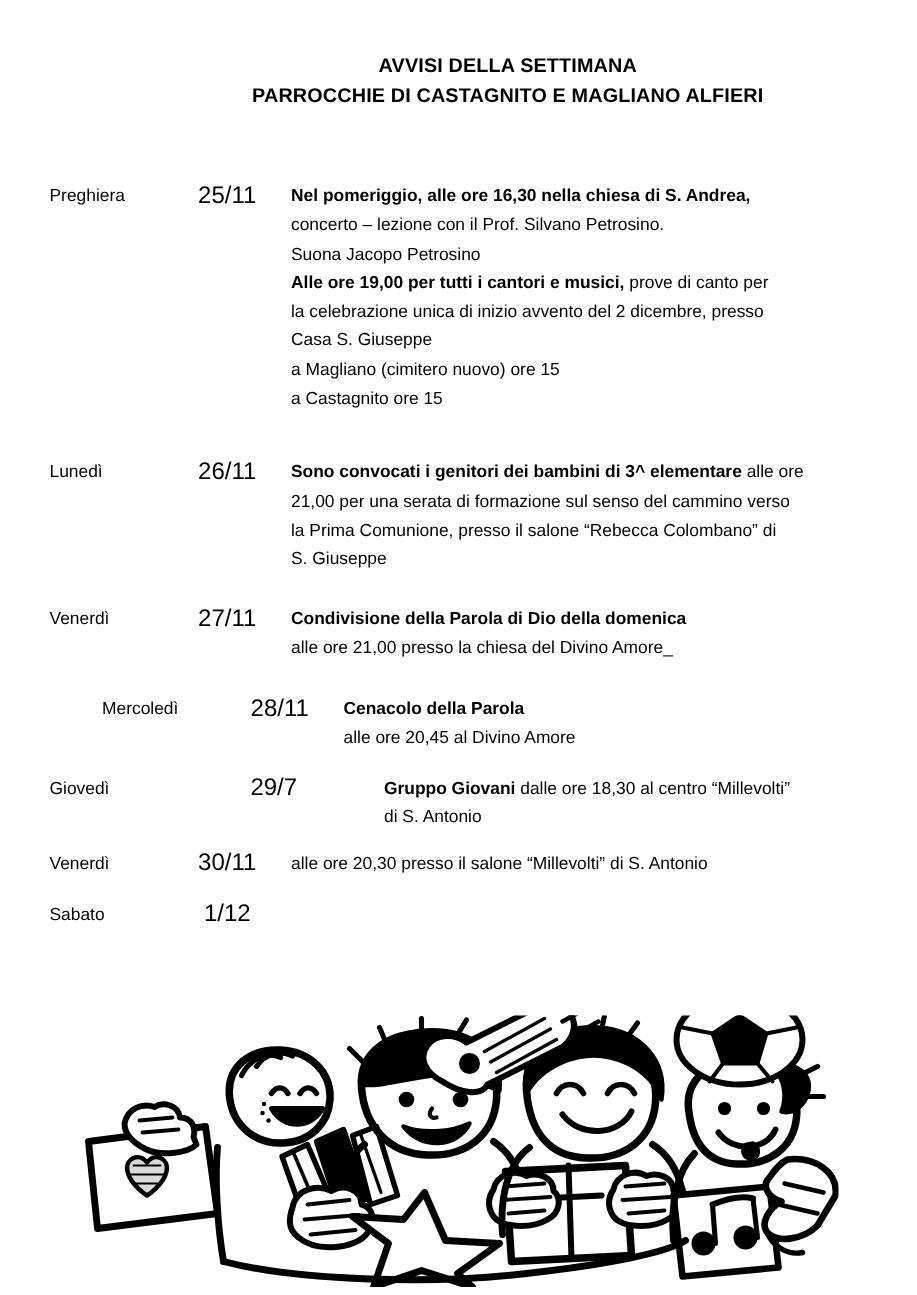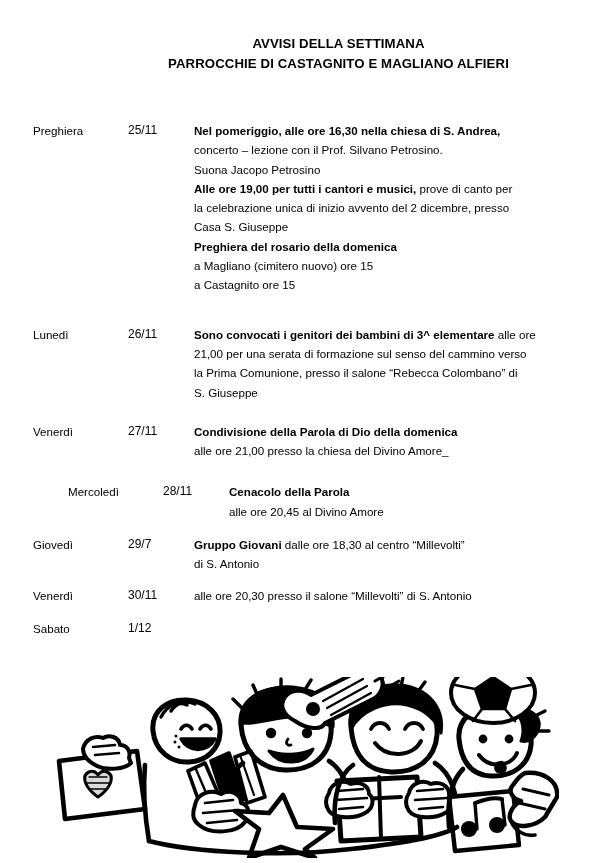--- a/index.html
+++ b/index.html
@@ -50,23 +50,23 @@
     margin-left: 33px;
     flex: 0 0 95px;
     font-size: 11.6px;
     line-height: 19.3px;
     text-align: left;
     white-space: nowrap;
   }
   .day-date {
     width: 47px;
     flex: 0 0 47px;
-    font-size: 12px;
+    font-size: 16px;
     line-height: 19.3px;
-    text-align: left;
+    text-align: center;
     white-space: nowrap;
   }
   .day-body {
     margin-left: 19px;
     flex: 1 1 auto;
     padding-right: 28px;
   }
   .body-line {
     font-size: 11.6px;
     line-height: 19.3px;
@@ -102,21 +102,20 @@
     <div class="day-row">
       <div class="day-name">Preghiera</div>
       <div class="day-date">25/11</div>
       <div class="day-body">
         <div class="body-line"><b>Nel pomeriggio, alle ore 16,30 nella chiesa di S. Andrea,</b></div>
         <div class="body-line"><span>concerto – lezione con il Prof. Silvano Petrosino.</span></div>
         <div class="body-line"><span>Suona Jacopo Petrosino</span></div>
         <div class="body-line"><b>Alle ore 19,00 per tutti i cantori e musici,</b><span> prove di canto per</span></div>
         <div class="body-line"><span>la celebrazione unica di inizio avvento del 2 dicembre, presso</span></div>
         <div class="body-line"><span>Casa S. Giuseppe</span></div>
-        <div class="body-line"><b>Preghiera del rosario della domenica</b></div>
         <div class="body-line"><span>a Magliano (cimitero nuovo) ore 15</span></div>
         <div class="body-line"><span>a Castagnito ore 15</span></div>
       </div>
     </div>
     <div class="day-row" style="margin-top: 30px;">
       <div class="day-name">Lunedì</div>
       <div class="day-date">26/11</div>
       <div class="day-body">
         <div class="body-line"><b>Sono convocati i genitori dei bambini di 3^ elementare</b><span> alle ore</span></div>
         <div class="body-line"><span>21,00 per una serata di formazione sul senso del cammino verso</span></div>
@@ -133,21 +132,21 @@
       </div>
     </div>
     <div class="day-row" style="margin-top: 22px; padding-left: 35px;">
       <div class="day-name">Mercoledì</div>
       <div class="day-date">28/11</div>
       <div class="day-body">
         <div class="body-line"><b>Cenacolo della Parola</b></div>
         <div class="body-line"><span>alle ore 20,45 al Divino Amore</span></div>
       </div>
     </div>
-    <div class="day-row" style="margin-top: 14px;">
+    <div class="day-row" style="margin-top: 14px; gap: 31px;">
       <div class="day-name">Giovedì</div>
       <div class="day-date">29/7</div>
       <div class="day-body">
         <div class="body-line"><b>Gruppo Giovani</b><span> dalle ore 18,30 al centro “Millevolti”</span></div>
         <div class="body-line"><span> di S. Antonio</span></div>
       </div>
     </div>
     <div class="day-row" style="margin-top: 12px;">
       <div class="day-name">Venerdì</div>
       <div class="day-date">30/11</div>

